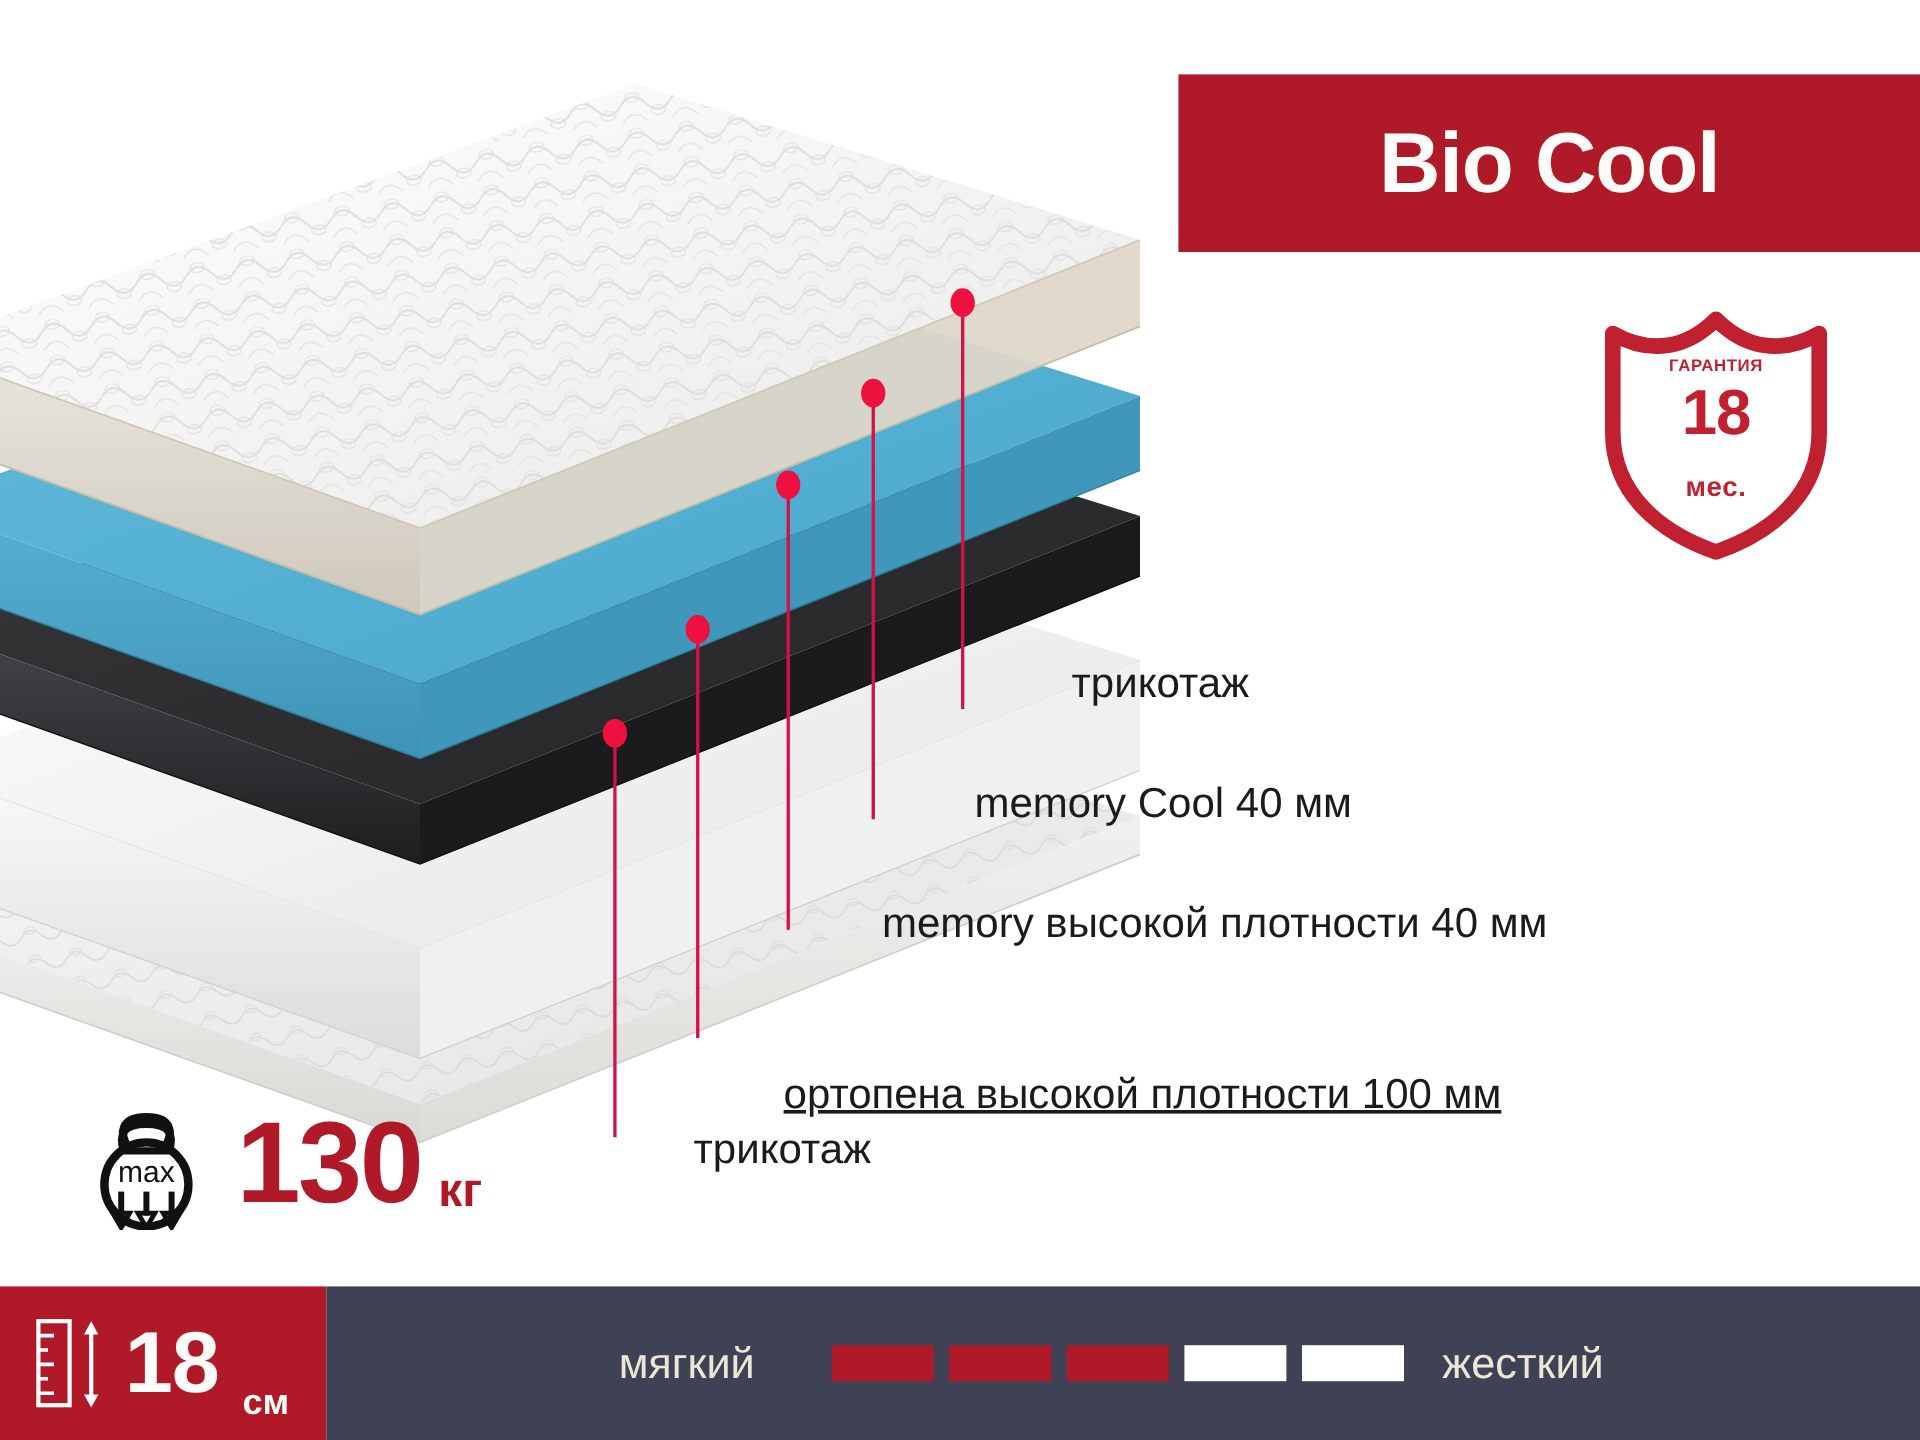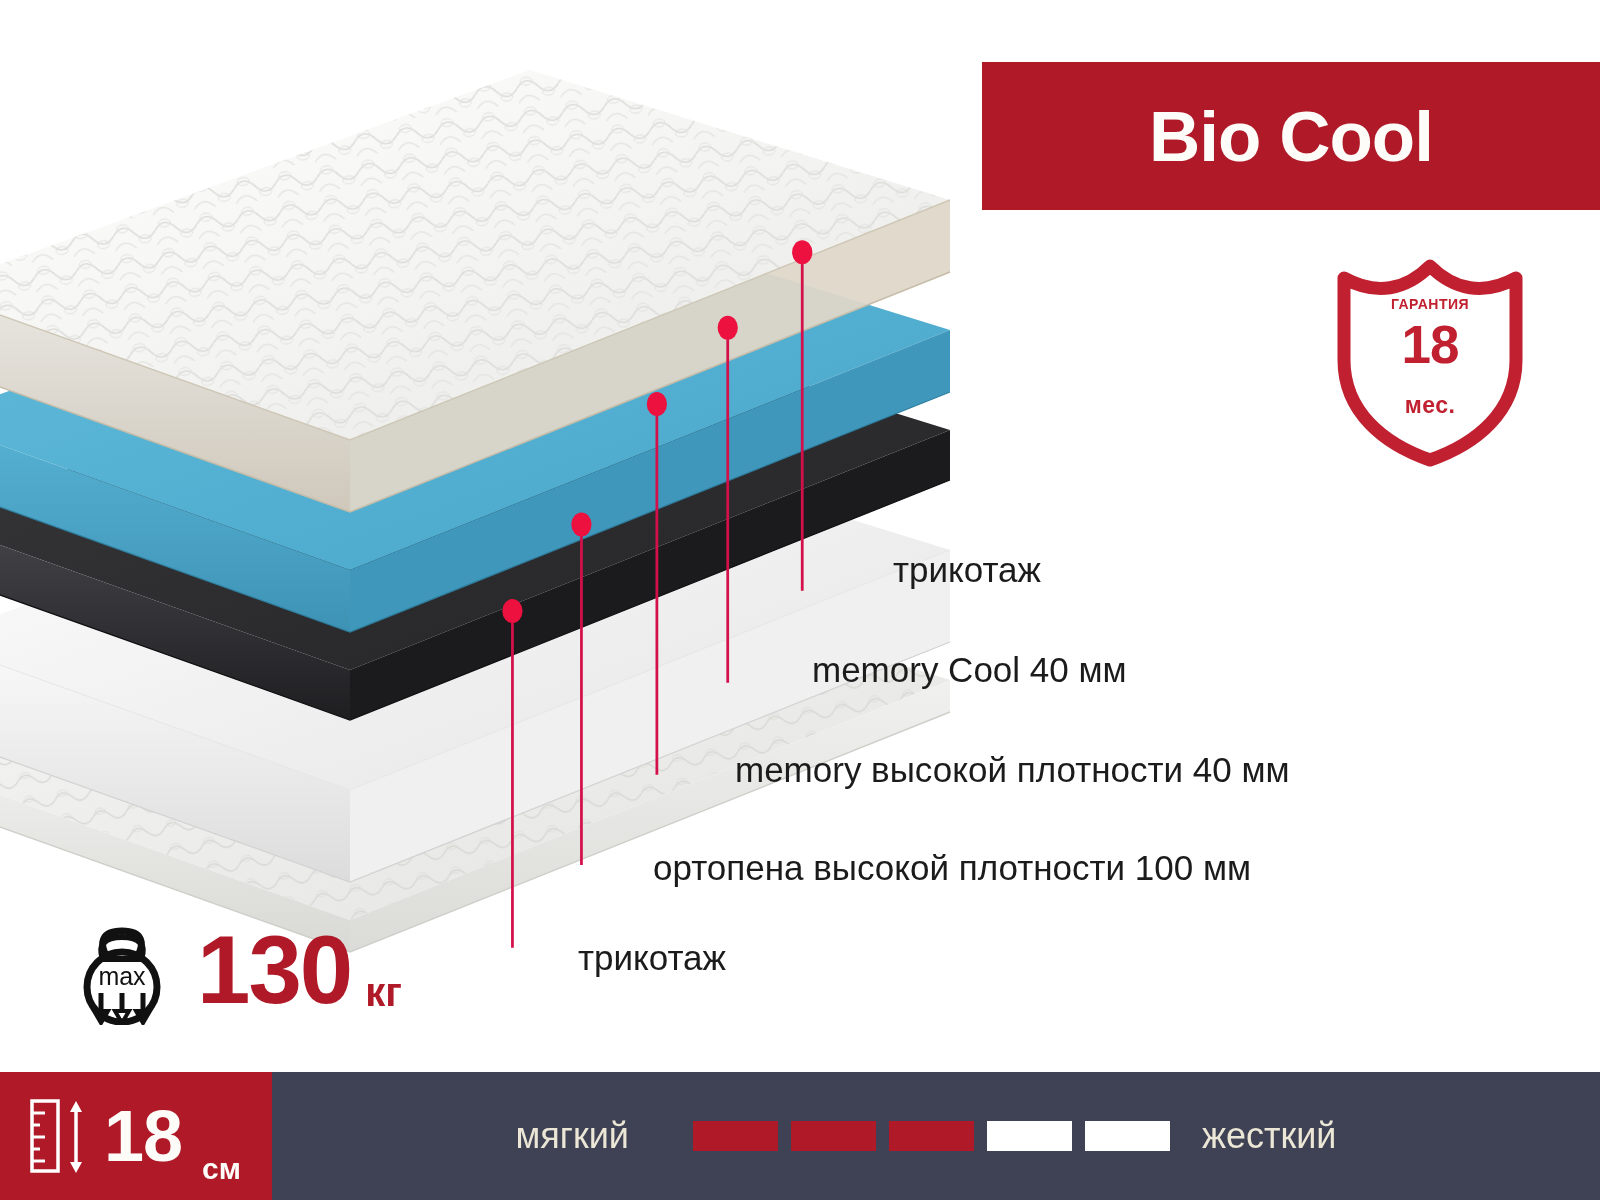--- a/index.html
+++ b/index.html
@@ -200,21 +200,21 @@
         <ellipse cx="791" cy="304" rx="11" ry="13"></ellipse>
         <ellipse cx="714" cy="387" rx="11" ry="13"></ellipse>
         <ellipse cx="632" cy="518" rx="11" ry="13"></ellipse>
         <ellipse cx="557" cy="612" rx="11" ry="13"></ellipse>
       </g>
     </svg>
 
     <div class="cl-label" style="left:893px; top:552px;">трикотаж</div>
     <div class="cl-label" style="left:812px; top:652px;">memory Cool 40 мм</div>
     <div class="cl-label" style="left:735px; top:752px;">memory высокой плотности 40 мм</div>
-    <div class="cl-label" style="left:653px; top:850px;">ортопена высокой плотности 100 мм</div>
+    <div class="cl-label" style="left:653px; top:894px;text-decoration:underline;">ортопена высокой плотности 100 мм</div>
     <div class="cl-label" style="left:578px; top:940px;">трикотаж</div>
   </div>
 
   <div class="weight">
     <div class="kb">
       <svg viewBox="0 0 105 110" xmlns="http://www.w3.org/2000/svg">
         <path d="M36 40 C30 30 30 16 52 16 C74 16 74 30 68 40" fill="none" stroke="#111" stroke-width="7" stroke-linecap="round"></path>
         <path d="M33 44 C28 31 33 22 52 22 C71 22 76 31 71 44 Z" fill="none" stroke="#111" stroke-width="6"></path>
         <circle cx="52" cy="72" r="35" fill="none" stroke="#111" stroke-width="7"></circle>
         <text x="52" y="70" text-anchor="middle" font-family="Liberation Sans, sans-serif" font-size="25" fill="#111">max</text>

